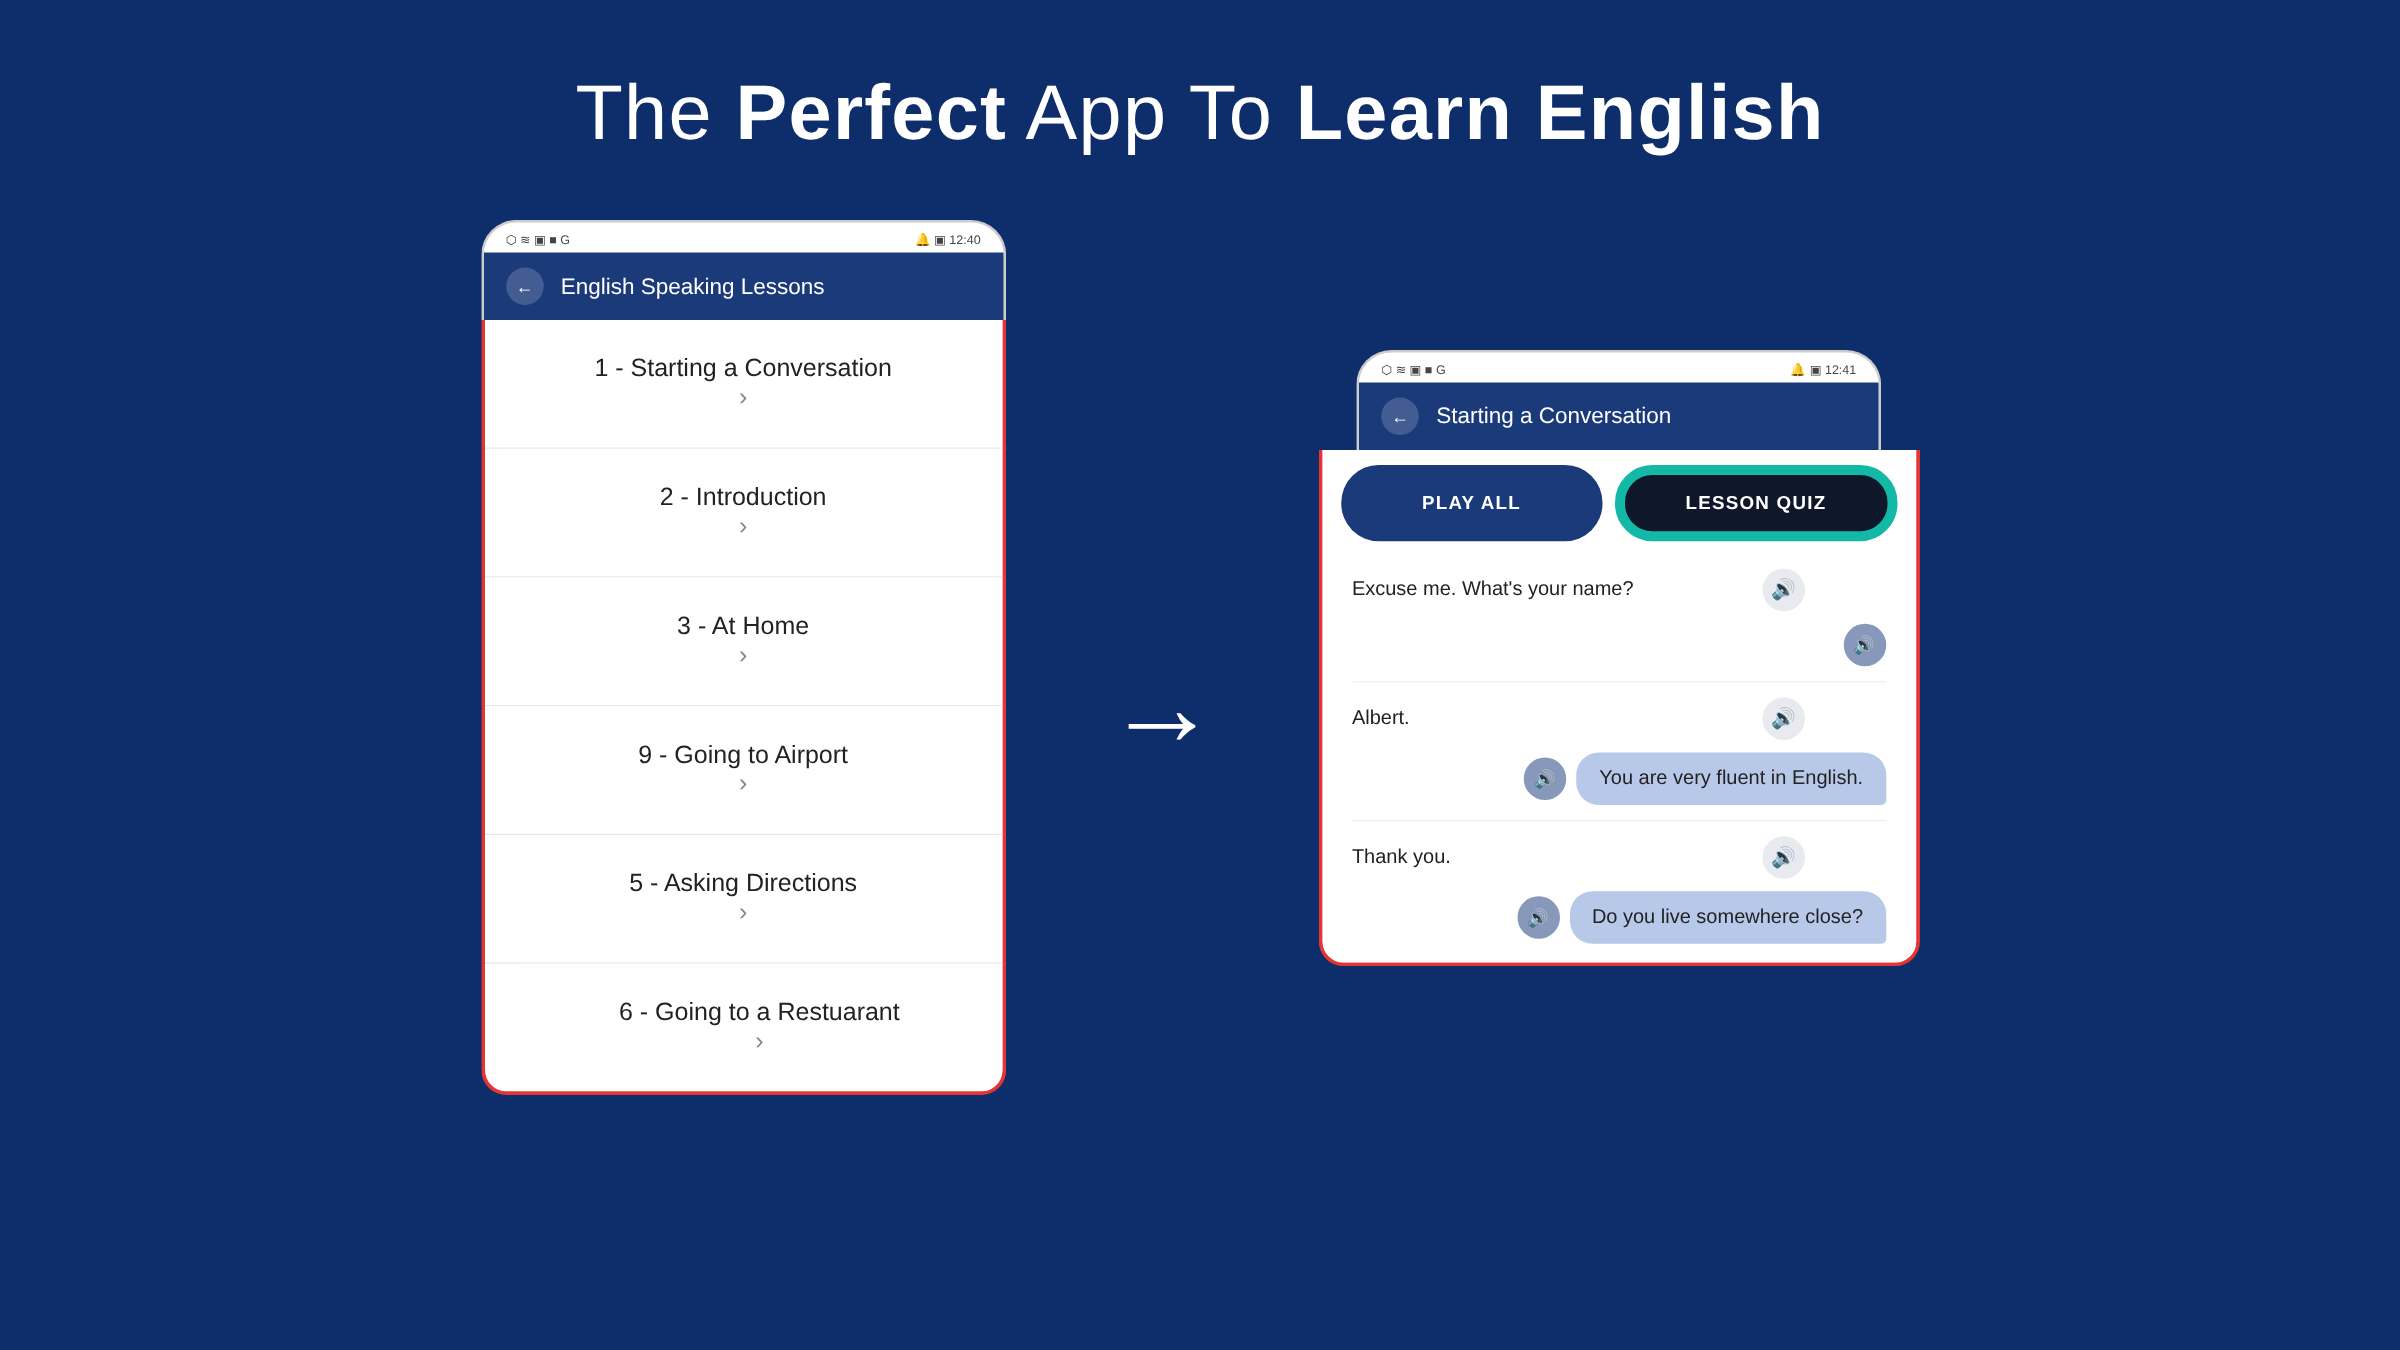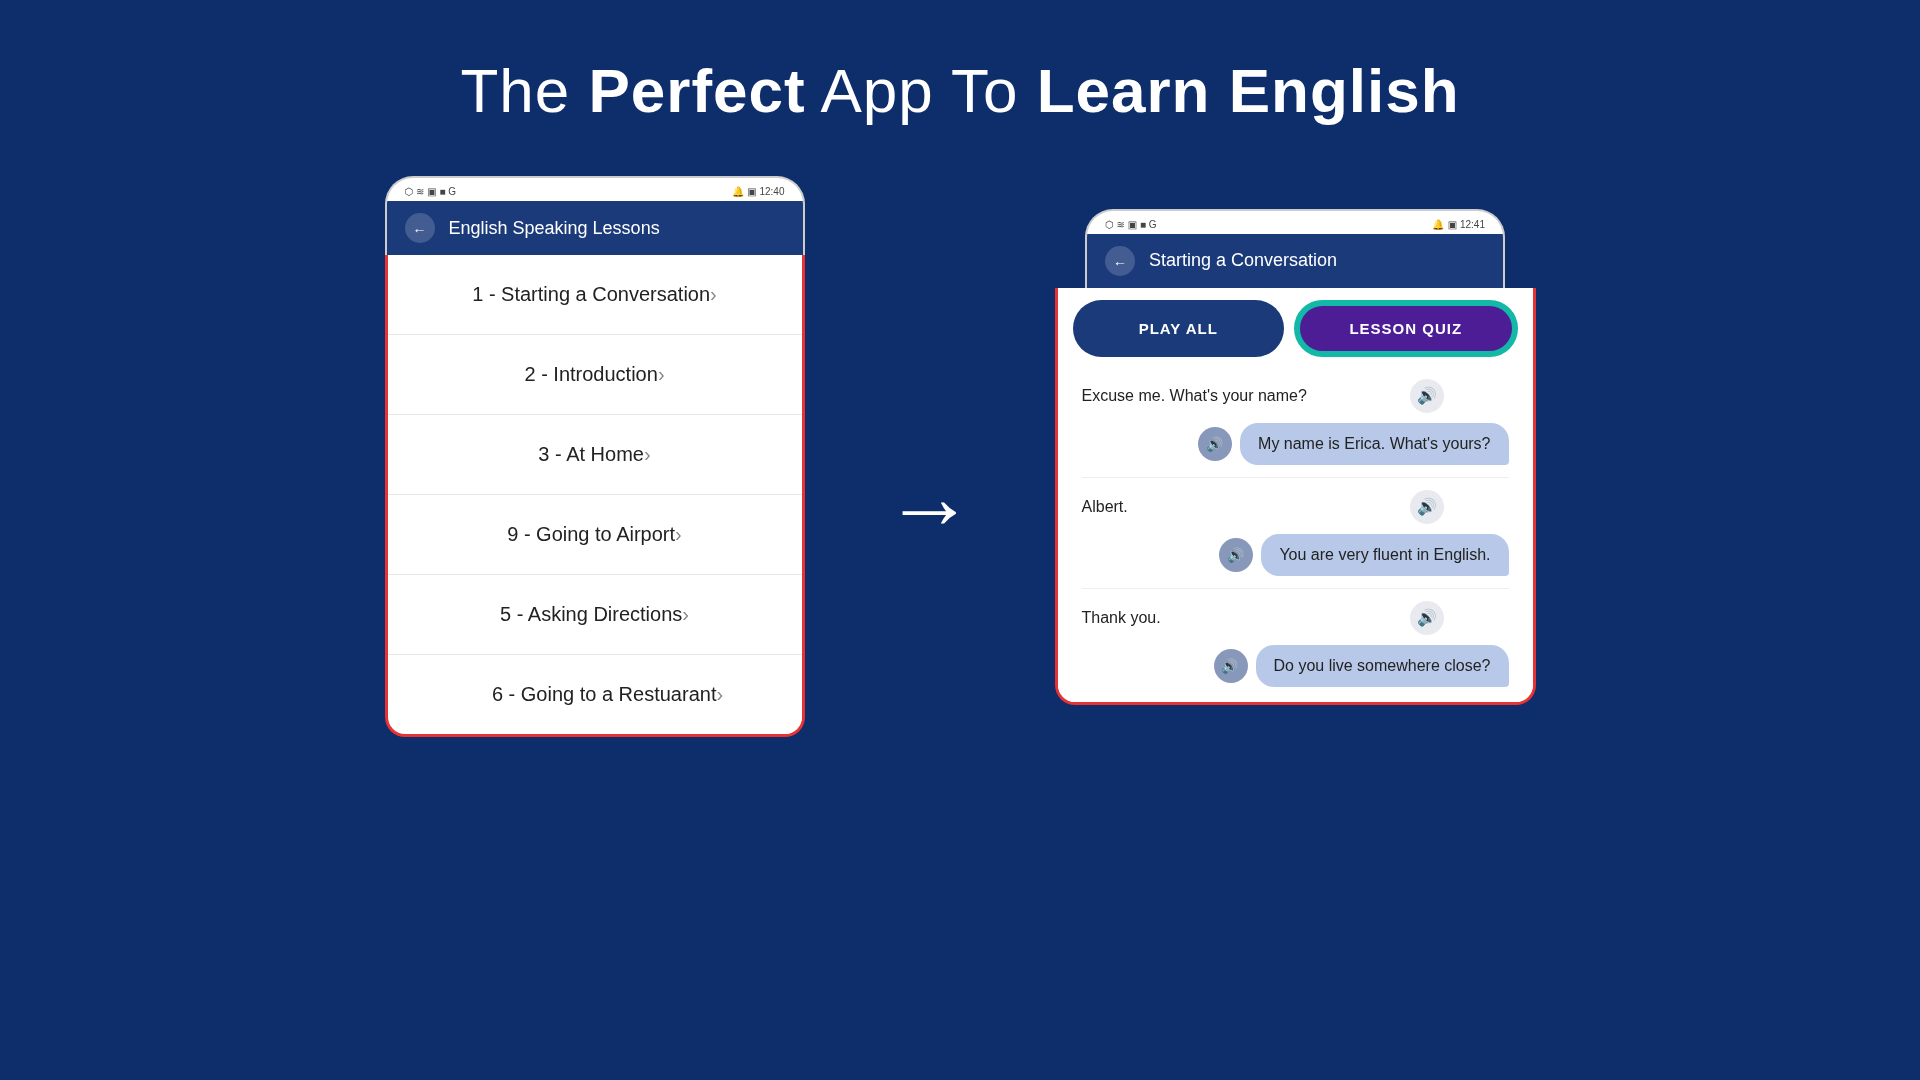--- a/index.html
+++ b/index.html
@@ -33,25 +33,26 @@
       align-items: center;
       justify-content: center;
       margin-top: 50px;
       gap: 80px;
       width: 100%;
     }
 
     .lesson-item {
       display: flex;
       align-items: center;
-      justify-content: center;
+      justify-content: flex-end;
       padding: 28px 30px;
       border-bottom: 1px solid #e8e8e8;
       cursor: pointer;
       background: white;
+      flex-direction: column;
     }
     .lesson-item:last-child {
       border-bottom: none;
       margin-left: 26px;
     }
 
     .lesson-item-text {
       font-size: 20px;
       color: #222;
       font-weight: 400;
@@ -93,23 +94,23 @@
       cursor: pointer;
       letter-spacing: 1px;
     }
 
     .btn-play {
       background: #1a3a7a;
       color: white;
     }
 
     .btn-quiz {
-      background: #4c1d95;
-      color: white;
-      border: 6px solid #14b8a6;
+      background: #0f172a;
+      color: white;
+      border: 8px solid #14b8a6;
     }
 
     .chat-area {
       padding: 10px 24px 15px;
       display: flex;
       flex-direction: column;
       gap: 10px;
       background: white;
     }
 
@@ -335,23 +336,20 @@
           <span class="chat-left-text">Excuse me. What's your name?</span>
           <div class="speaker-btn">
             <span>🔊</span>
           </div>
         </div>
 
         <div class="chat-right">
           <div class="speaker-btn-blue">
             <span>🔊</span>
           </div>
-          <div class="chat-bubble-right">
-            <span>My name is Erica. What's yours?</span>
-          </div>
         </div>
 
         <div class="chat-divider"></div>
 
         <div class="chat-left">
           <span class="chat-left-text">Albert.</span>
           <div class="speaker-btn">
             <span>🔊</span>
           </div>
         </div>

